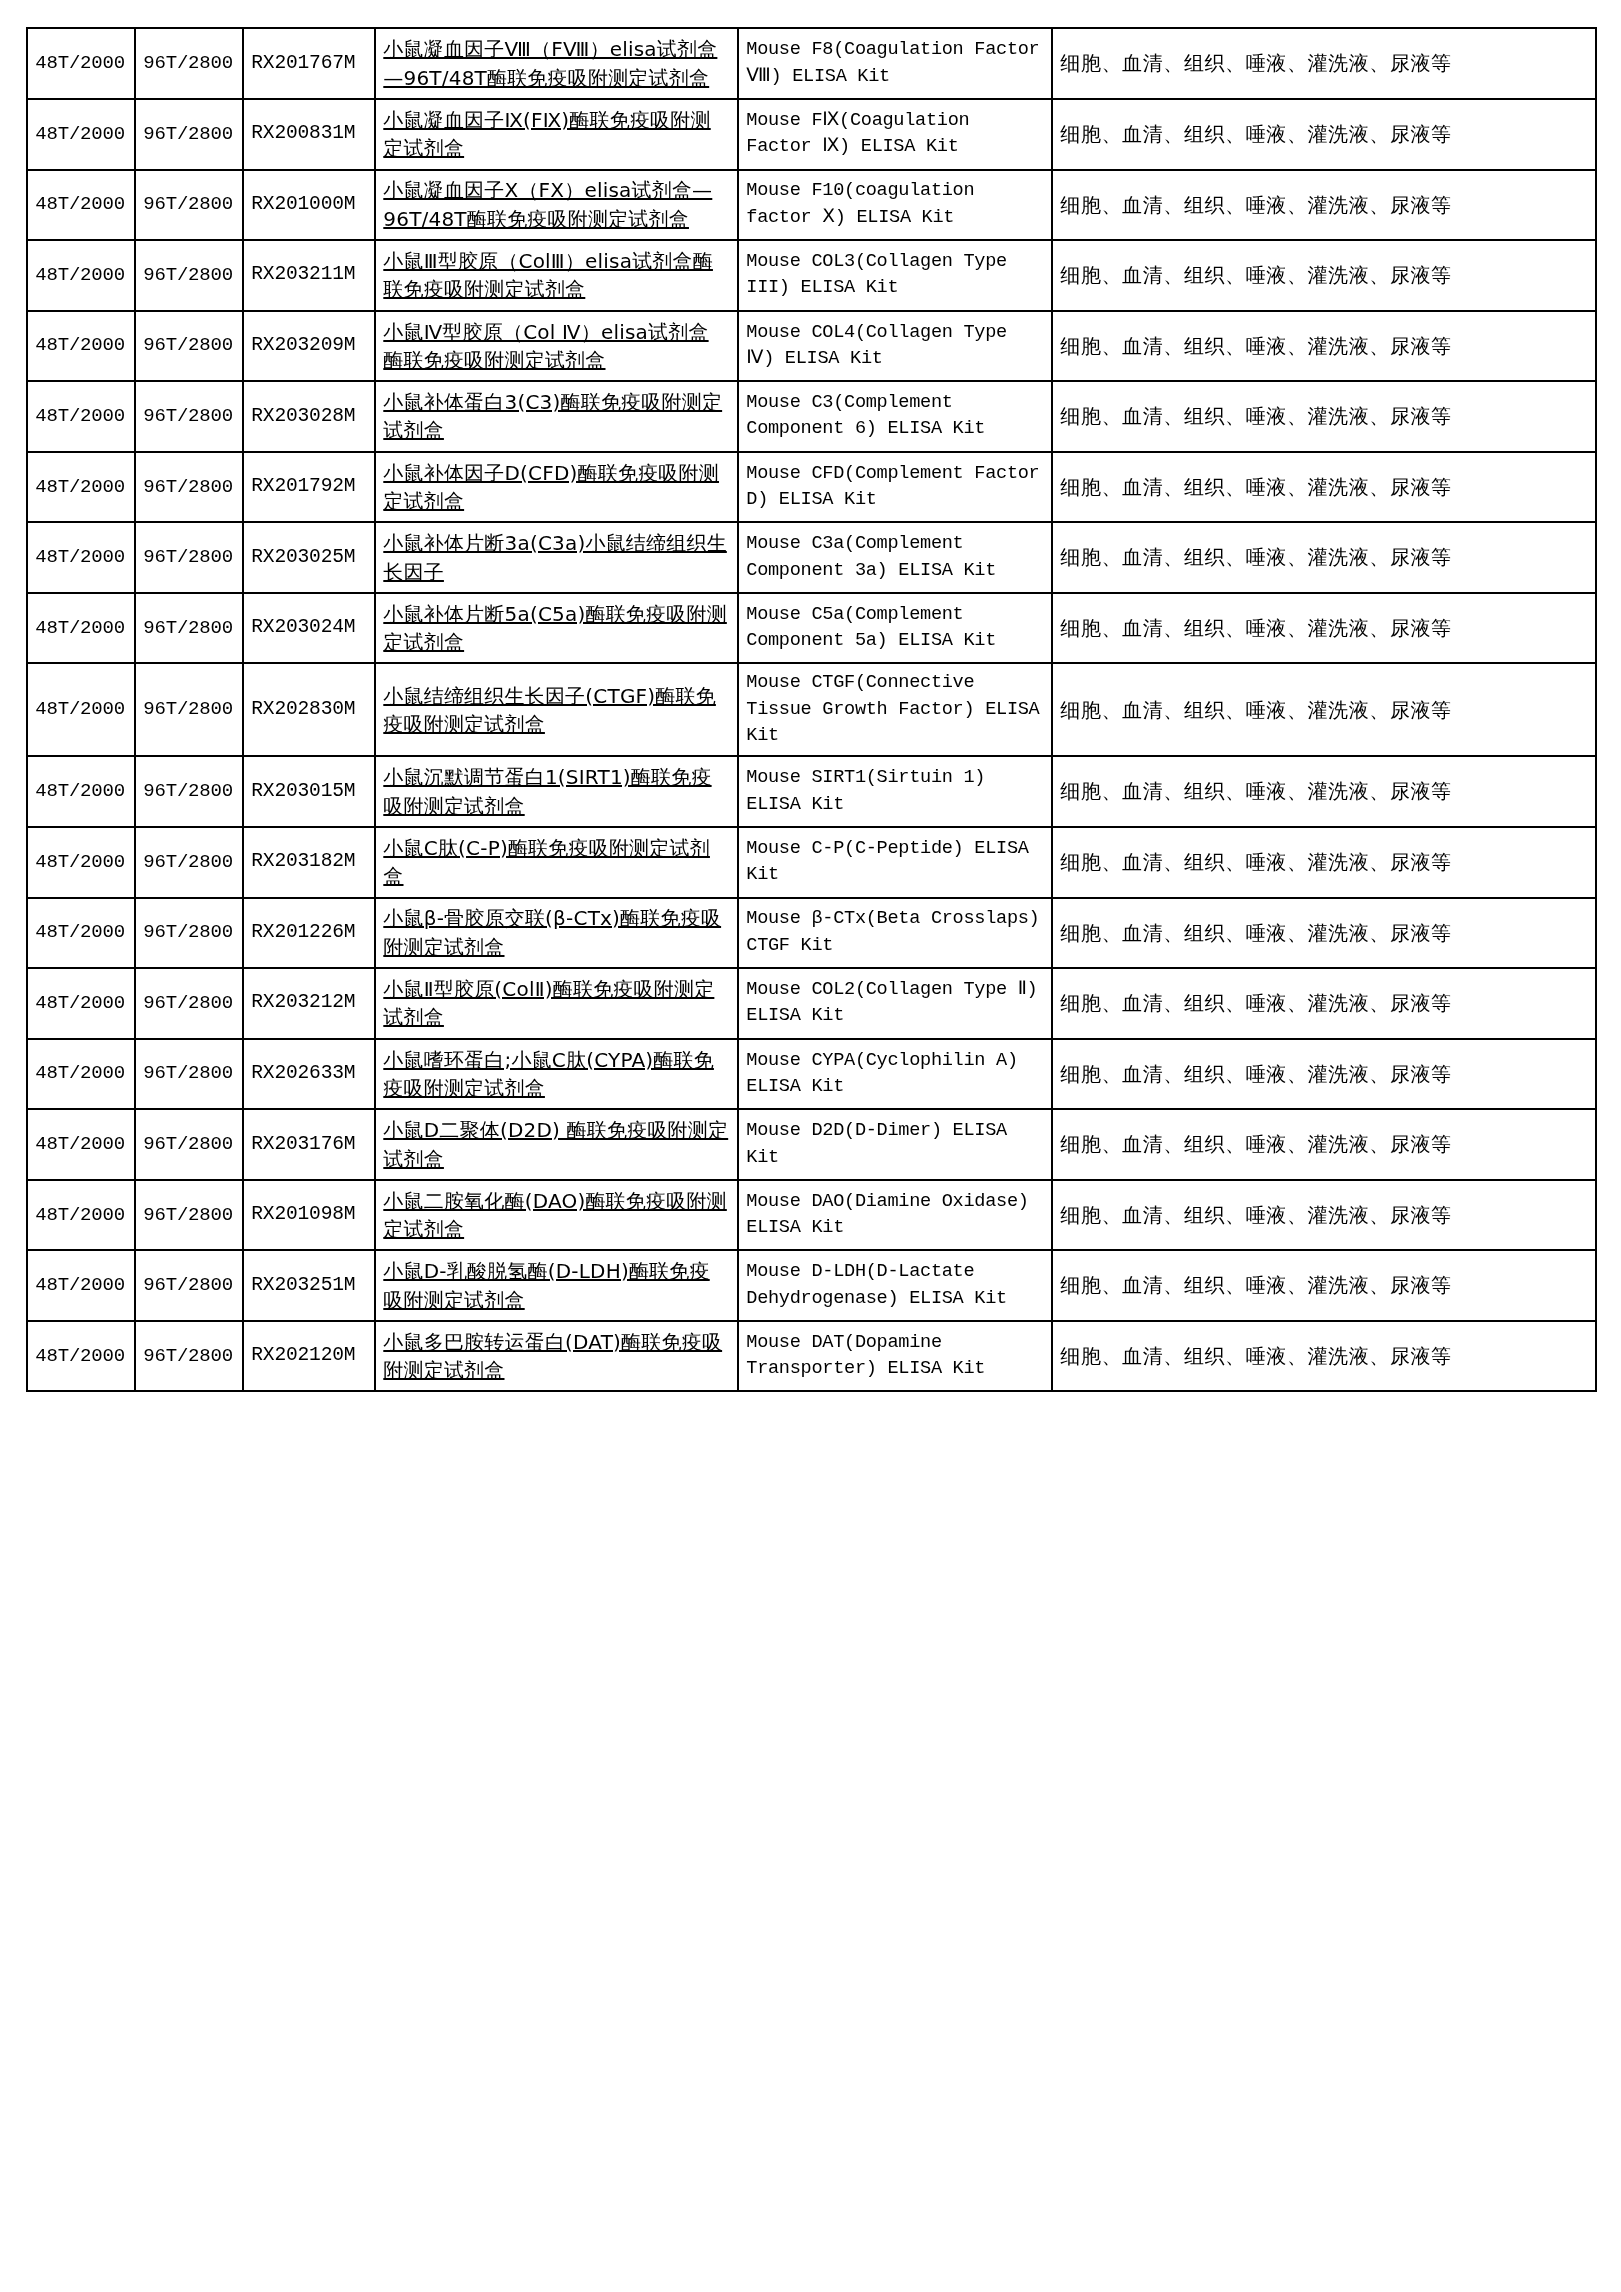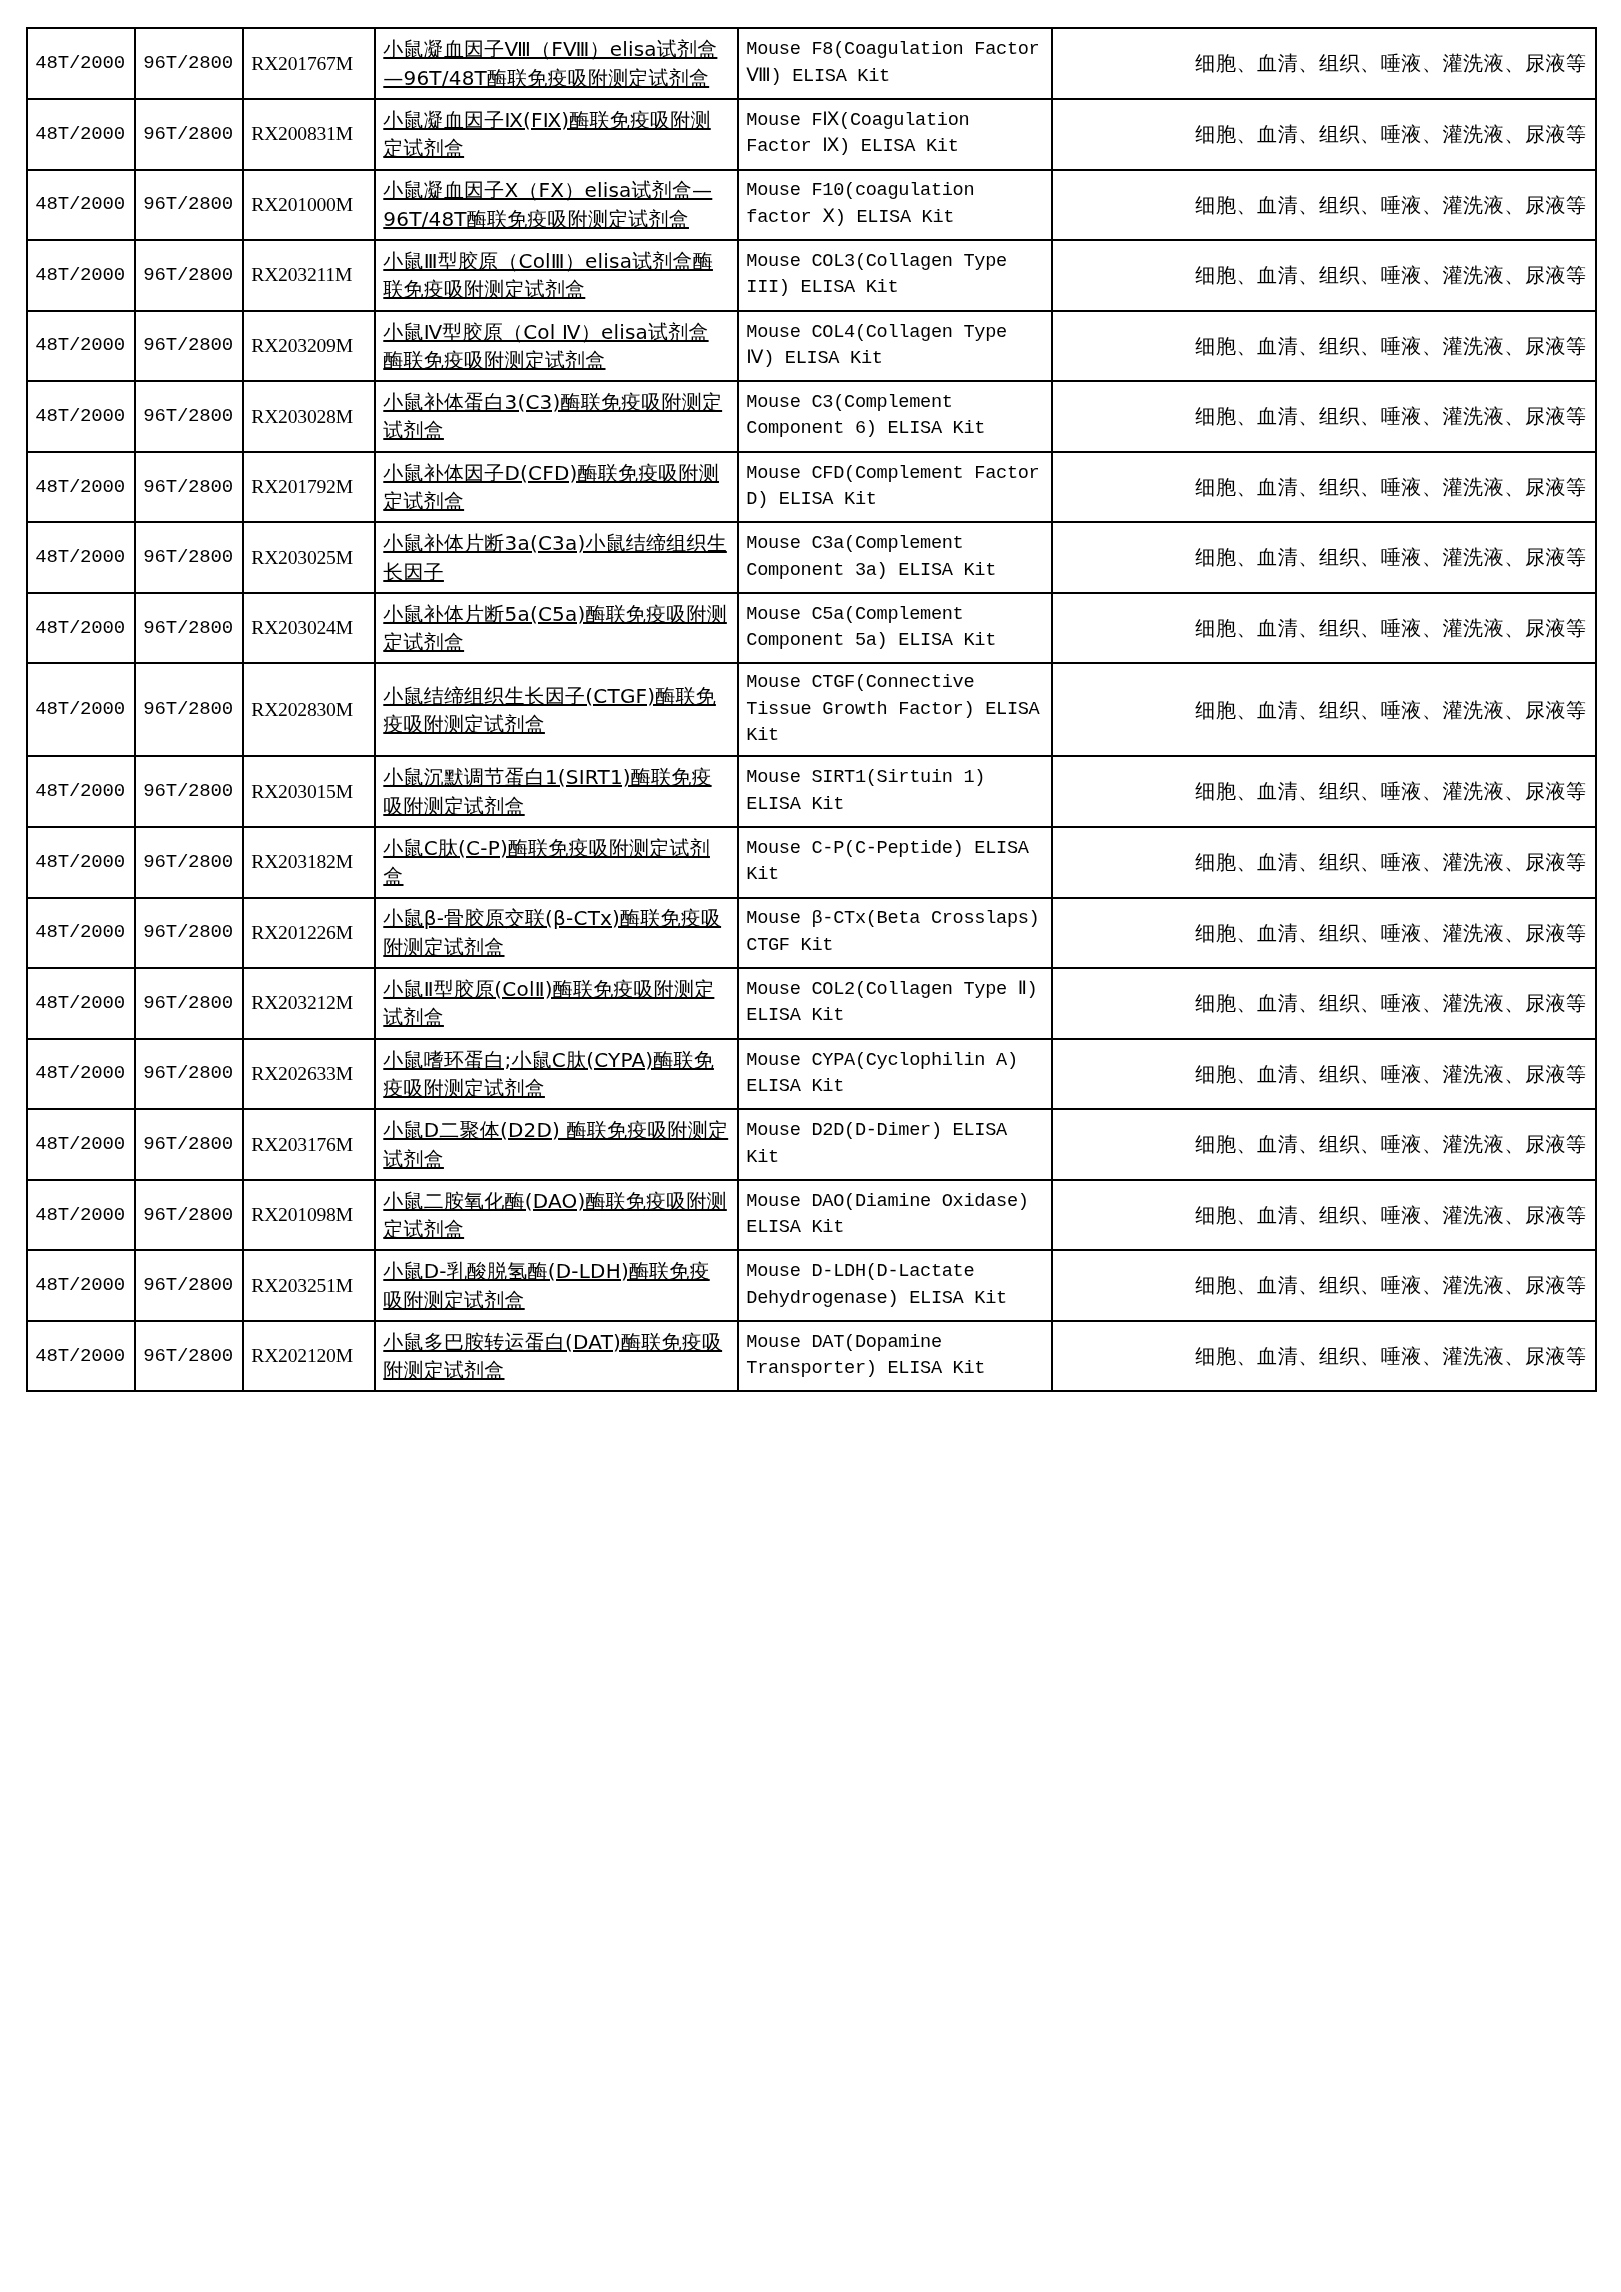--- a/index.html
+++ b/index.html
@@ -43,41 +43,41 @@
   col.c-sample  { width: 544px; }
 
   td.spec48, td.spec96, td.code {
     font-family: "Liberation Mono", "DejaVu Sans Mono", monospace;
     font-size: 19.6px;
     letter-spacing: -0.2px;
     white-space: nowrap;
     padding-left: 9.8px;
   }
   td.spec48, td.spec96 { font-size: 19px; }
-  td.code { font-size: 19.6px; font-family: Liberation Serif, serif; }
+  td.code { font-size: 19.6px; }
 
   td.name-cn {
     font-family: "DejaVu Sans", "Liberation Sans", sans-serif;
     font-size: 20px;
     line-height: 1.52;
     letter-spacing: 0.2px;
     text-decoration: underline;
   }
   td.name-en {
     font-family: "Liberation Mono", "DejaVu Sans Mono", monospace;
     font-size: 18.6px;
     line-height: 1.55;
     letter-spacing: -0.3px;
     margin-left: 47px;
   }
   td.sample {
     font-family: "DejaVu Sans", "Liberation Sans", sans-serif;
     font-size: 20px;
     letter-spacing: 0.6px;
-    text-align: right;
+    text-align: left;
   }
 </style>
 </head>
 <body>
 
 <div class="page">
   <table class="product-table">
     <colgroup>
       <col class="c-spec48">
       <col class="c-spec96">

